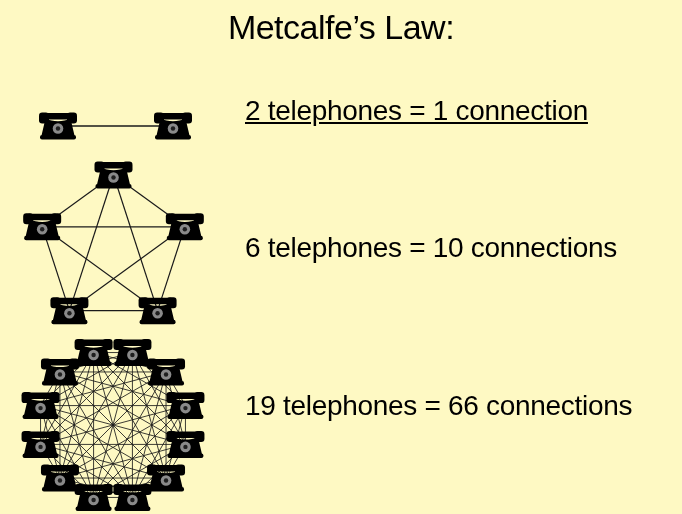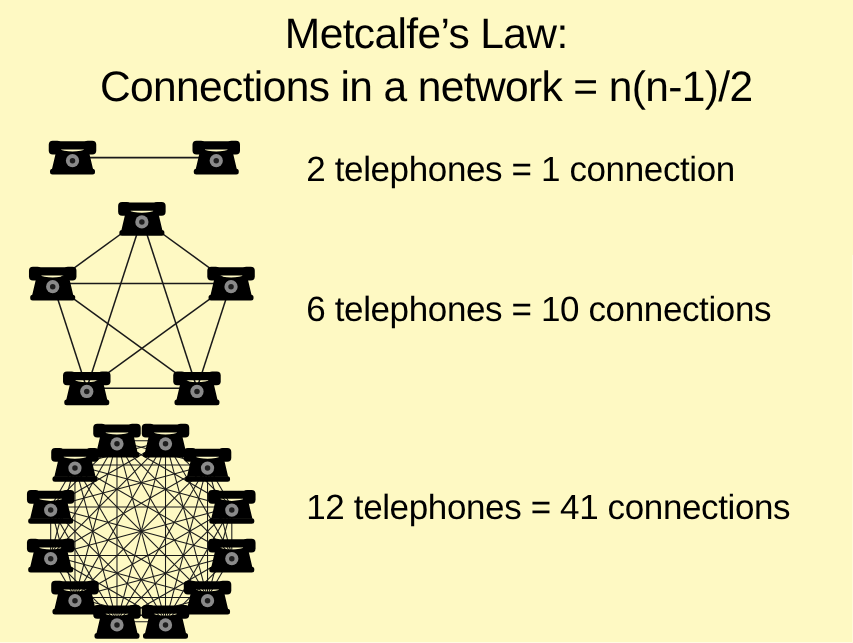--- a/index.html
+++ b/index.html
@@ -39,32 +39,31 @@
   .row-label {
     position: absolute;
     left: 245px;
     font-size: 28px;
     line-height: 34px;
     font-weight: 400;
     white-space: nowrap;
     color: #000000;
     letter-spacing: -0.3px;
   }
-  .label-0 { top: 119px; }
+  .label-0 { top: 94px; text-decoration: underline; }
   .label-1 { top: 231px; }
   .label-2 { top: 389px; }
 </style>
 </head>
 <body>
 
 <div class="page">
 
   <div class="title">
     <div>Metcalfe’s Law:</div>
-    <div>Connections in a network = n(n-1)/2</div>
   </div>
 
   <svg class="diagram diagram-pair network" width="180" height="46" viewBox="0 0 180 46">
       <g>
         <line x1="30" y1="23" x2="145" y2="23" stroke="#1a1a1a" stroke-width="1.4"></line>
       </g>
       <g transform="translate(30,23)">
         <rect x="-19" y="-13.5" width="10" height="11" rx="3.2" fill="#000000"></rect>
         <rect x="9" y="-13.5" width="10" height="11" rx="3.2" fill="#000000"></rect>
         <rect x="-16" y="-13" width="32" height="6.5" rx="3" fill="#000000"></rect>
@@ -317,15 +316,15 @@
       <g transform="translate(83.58857161731095,20.55556302831988)">
         <rect x="-19" y="-13.5" width="10" height="11" rx="3.2" fill="#000000"></rect>
         <rect x="9" y="-13.5" width="10" height="11" rx="3.2" fill="#000000"></rect>
         <rect x="-16" y="-13" width="32" height="6.5" rx="3" fill="#000000"></rect>
         <path d="M-12.5,-7.5 C-5,-4 5,-4 12.5,-7.5 L16.5,9.5 L-16.5,9.5 Z" fill="#000000"></path>
         <rect x="-18" y="9" width="36" height="4.5" rx="2" fill="#000000"></rect>
         <circle cx="0" cy="2.5" r="5.3" fill="#8a8a8a"></circle>
         <circle cx="0" cy="2.5" r="2.2" fill="#1f1f1f"></circle>
       </g>
     </svg>
-  <div class="row-label label-2">12 telephones = 41 connections</div>
+  <div class="row-label label-2">19 telephones = 66 connections</div>
 
 </div>
 
 </body></html>

